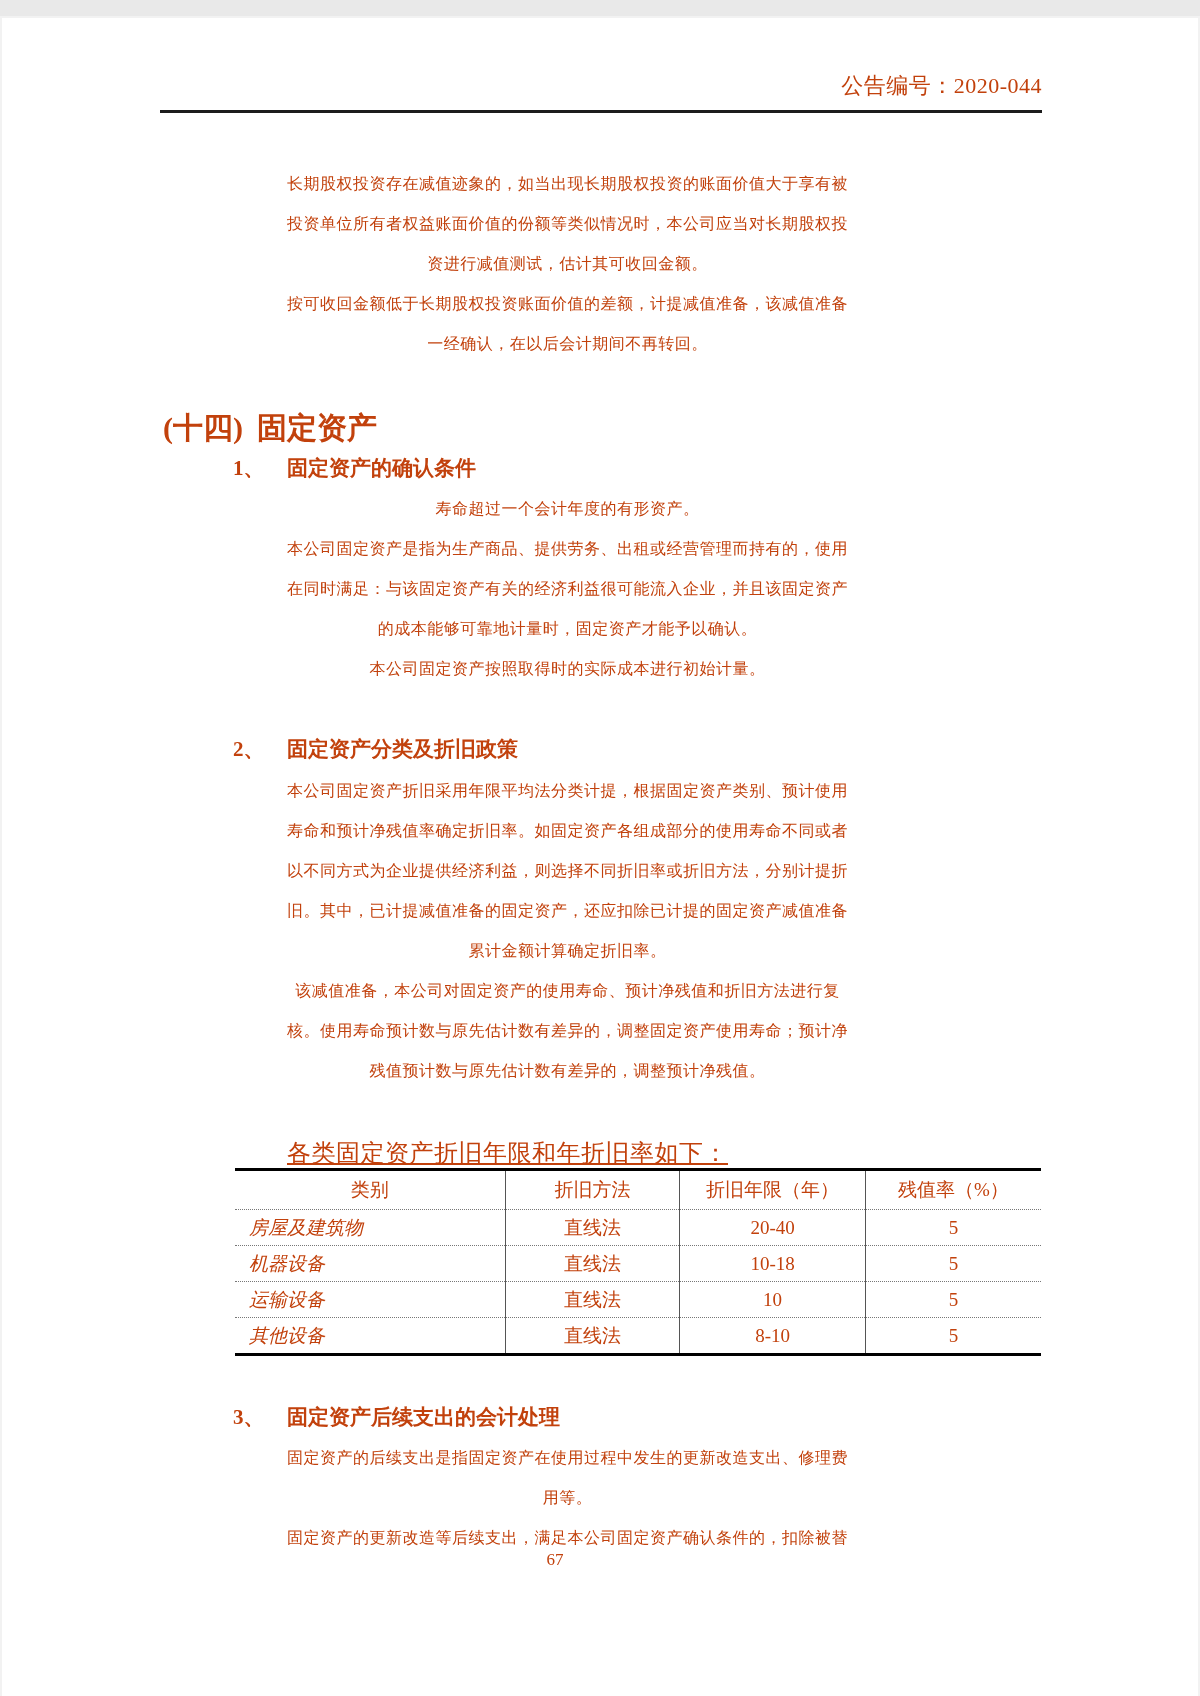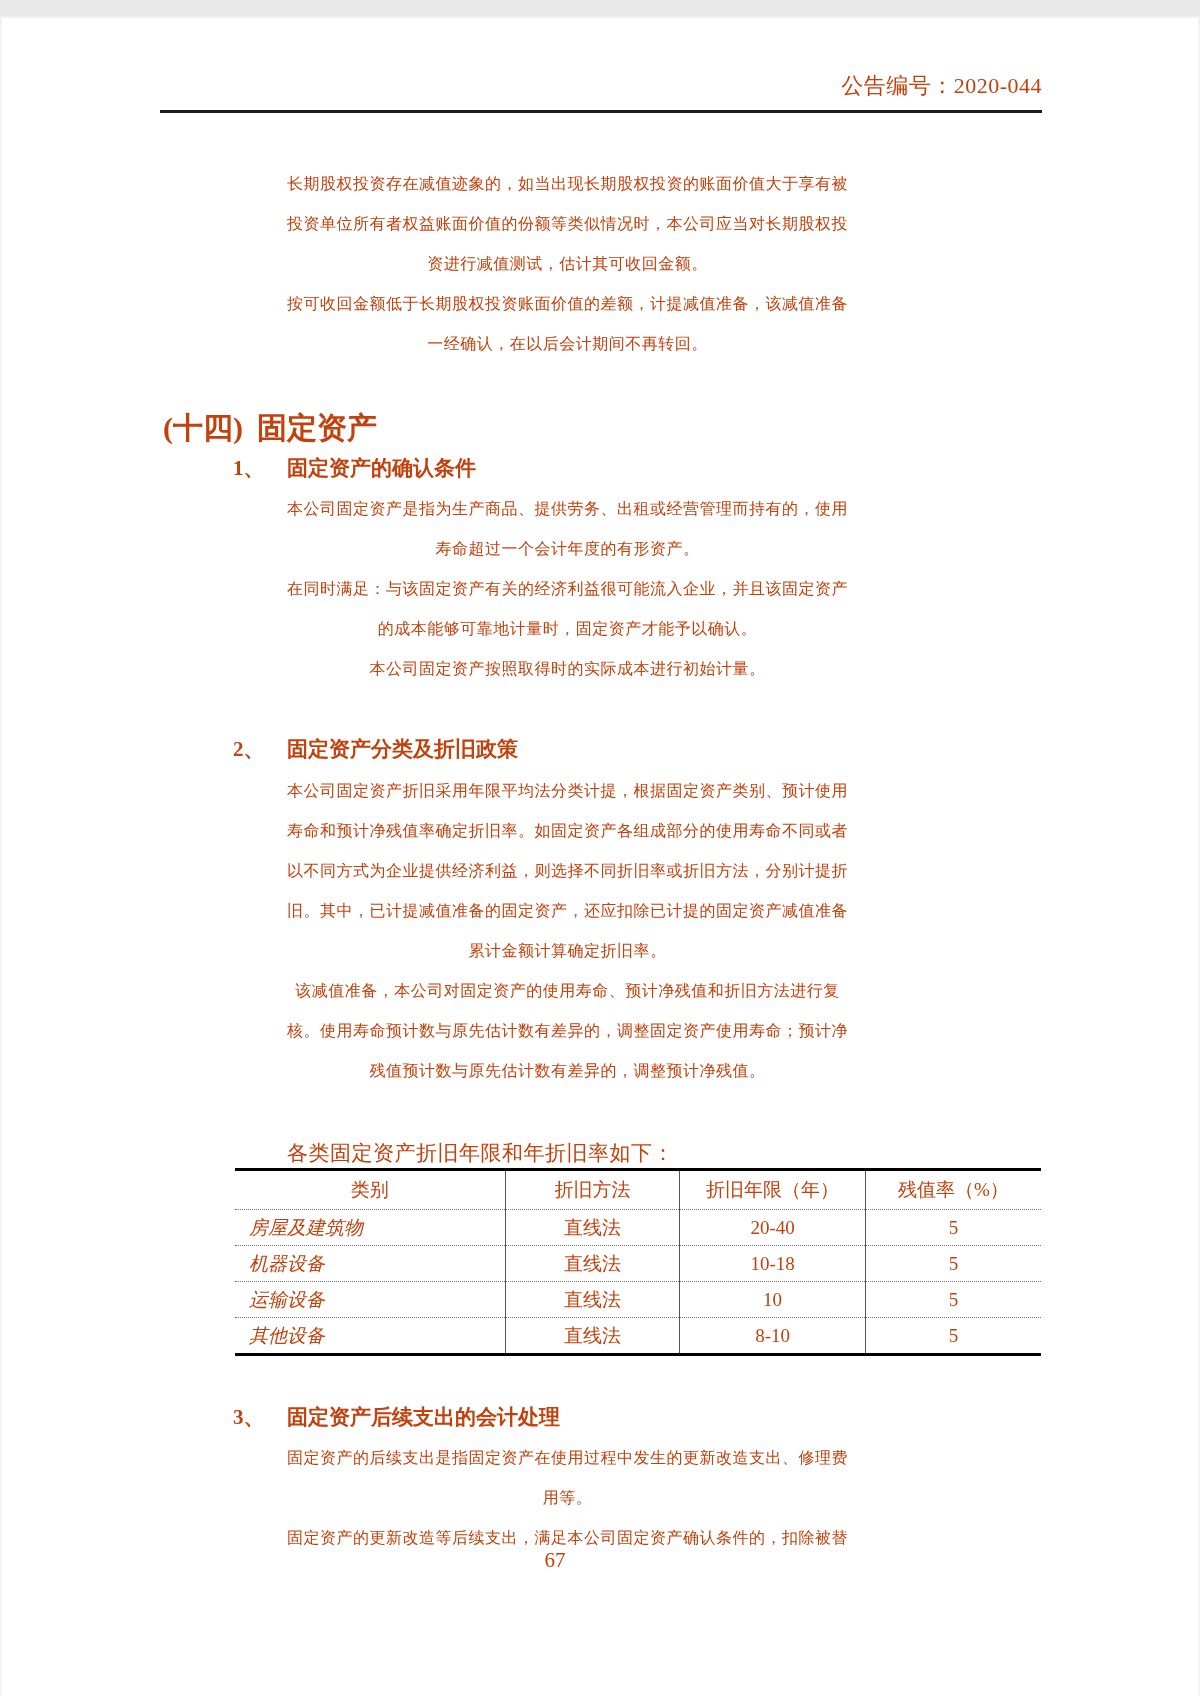--- a/index.html
+++ b/index.html
@@ -31,21 +31,21 @@
     font-size:30px;font-weight:bold;line-height:40px;white-space:nowrap;
   }
   .sec-head .sec-label{display:inline-block;margin-right:14px;}
   .item-head{
     position:absolute;left:233px;
     font-size:21px;font-weight:bold;line-height:40px;white-space:nowrap;
   }
   .item-head .num{display:inline-block;width:54px;}
   .tbl-intro{
     position:absolute;top:1117px;left:287px;
-    font-size:21px;line-height:40px;letter-spacing:0.5px;white-space:nowrap;
+    font-size:24px;line-height:40px;letter-spacing:0.5px;white-space:nowrap;text-decoration:underline;
   }
   table.dep{
     position:absolute;top:1152px;left:235px;width:806px;
     border-collapse:collapse;table-layout:fixed;
     border-top:3px solid #000;border-bottom:3px solid #000;
     font-size:19px;
   }
   table.dep col.c0{width:33.5%;}
   table.dep col.c1{width:21.7%;}
   table.dep col.c2{width:23.0%;}
@@ -54,21 +54,21 @@
     font-weight:normal;text-align:center;padding:0;
     border-bottom:1px dotted #777;
   }
   table.dep th{height:38px;}
   table.dep td{height:35px;}
   table.dep tr>*+*{border-left:1px solid #555;}
   table.dep tr:last-child td{border-bottom:none;}
   table.dep td.cat{text-align:left;padding-left:14px;font-style:italic;}
   .footer{
     position:absolute;top:1532px;left:235px;width:640px;
-    text-align:center;font-size:21px;line-height:24px;
+    text-align:center;font-size:17px;line-height:24px;
   }
 </style>
 </head>
 <body>
 
 <div class="page">
 
   <div class="docnum">公告编号：2020-044</div>
   <div class="rule"></div>
 
@@ -81,22 +81,22 @@
   </div>
 
   <div class="sec-head">
     <span class="sec-label">(十四)</span><span>固定资产</span>
   </div>
 
   <div class="item-head" style="top:432px;">
     <span class="num">1、</span><span>固定资产的确认条件</span>
   </div>
   <div class="lines" style="top:473px;left:287px;">
+    <div class="line">寿命超过一个会计年度的有形资产。</div>
     <div class="line">本公司固定资产是指为生产商品、提供劳务、出租或经营管理而持有的，使用</div>
-    <div class="line">寿命超过一个会计年度的有形资产。</div>
     <div class="line">在同时满足：与该固定资产有关的经济利益很可能流入企业，并且该固定资产</div>
     <div class="line">的成本能够可靠地计量时，固定资产才能予以确认。</div>
     <div class="line">本公司固定资产按照取得时的实际成本进行初始计量。</div>
   </div>
 
   <div class="item-head" style="top:713px;">
     <span class="num">2、</span><span>固定资产分类及折旧政策</span>
   </div>
   <div class="lines" style="top:755px;left:287px;">
     <div class="line">本公司固定资产折旧采用年限平均法分类计提，根据固定资产类别、预计使用</div>

